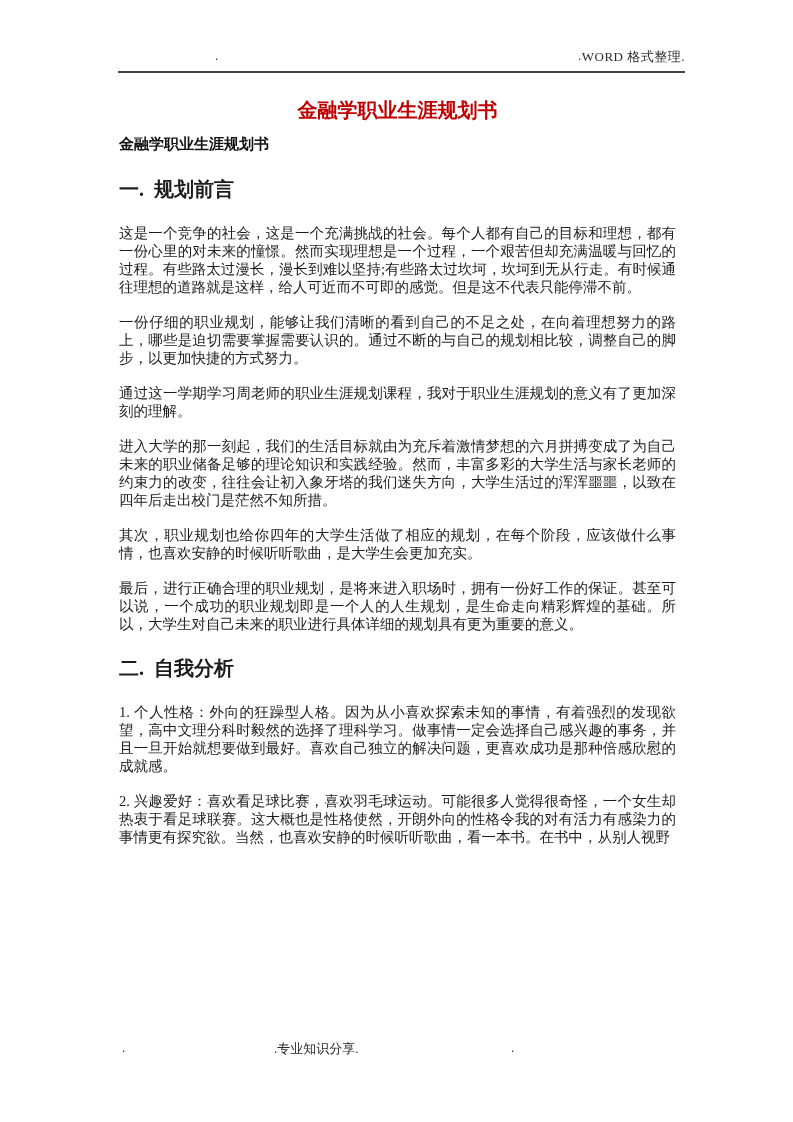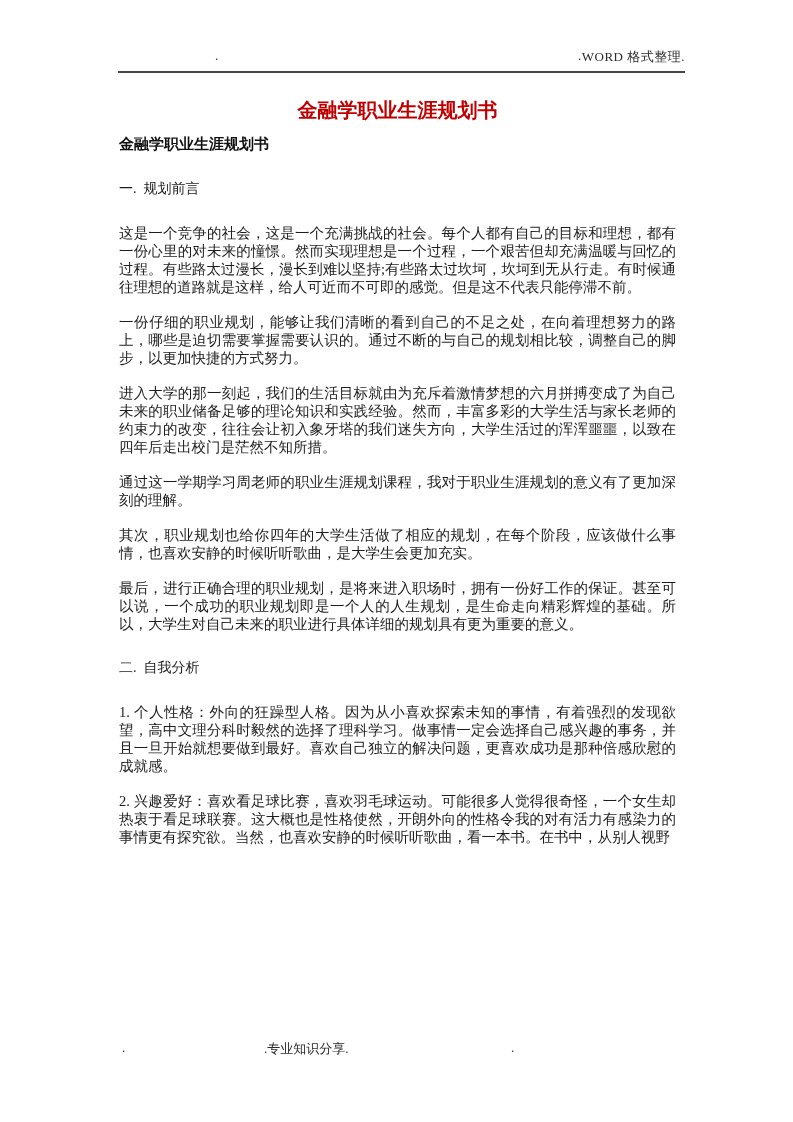--- a/index.html
+++ b/index.html
@@ -48,67 +48,67 @@
   }
   .doc-subtitle {
     margin: 0;
     font-size: 15px;
     font-weight: bold;
     line-height: 20px;
     color: #111111;
   }
   .section-heading {
     margin: 24px 0;
-    font-size: 14px;
+    font-size: 20px;
     line-height: 22px;
     white-space: pre-wrap;
-    font-weight: normal;
+    font-weight: bold;
   }
   p.body-para {
     margin: 0 0 17px 0;
     font-size: 14.5px;
     line-height: 18px;
     text-align: justify;
     text-justify: inter-ideograph;
   }
 
   
   .footer {
     position: absolute;
     top: 1040px;
     left: 119px;
     width: 557px;
     height: 20px;
     font-size: 13px;
     color: #2b2b2b;
   }
   .footer .f-left-dot  { position: absolute; left: 3px; }
-  .footer .f-text      { position: absolute; left: 145px; }
+  .footer .f-text      { position: absolute; left: 155px; }
   .footer .f-right-dot { position: absolute; left: 392px; }
 </style>
 </head>
 <body>
 
 <div class="page">
 
   <div class="header">
     <span class="h-left-dot">.</span>
     <span class="h-title">WORD 格式整理.</span>
     <span class="h-right-dot">.</span>
   </div>
 
   <div class="content">
     <h1 class="doc-title" style="color: rgb(192, 0, 0);">金融学职业生涯规划书</h1>
     <h2 class="doc-subtitle">金融学职业生涯规划书</h2>
 
     <h3 class="section-heading">一.  规划前言</h3>
     <p class="body-para">这是一个竞争的社会，这是一个充满挑战的社会。每个人都有自己的目标和理想，都有一份心里的对未来的憧憬。然而实现理想是一个过程，一个艰苦但却充满温暖与回忆的过程。有些路太过漫长，漫长到难以坚持;有些路太过坎坷，坎坷到无从行走。有时候通往理想的道路就是这样，给人可近而不可即的感觉。但是这不代表只能停滞不前。</p>
     <p class="body-para">一份仔细的职业规划，能够让我们清晰的看到自己的不足之处，在向着理想努力的路上，哪些是迫切需要掌握需要认识的。通过不断的与自己的规划相比较，调整自己的脚步，以更加快捷的方式努力。</p>
+    <p class="body-para">通过这一学期学习周老师的职业生涯规划课程，我对于职业生涯规划的意义有了更加深刻的理解。</p>
     <p class="body-para">进入大学的那一刻起，我们的生活目标就由为充斥着激情梦想的六月拼搏变成了为自己未来的职业储备足够的理论知识和实践经验。然而，丰富多彩的大学生活与家长老师的约束力的改变，往往会让初入象牙塔的我们迷失方向，大学生活过的浑浑噩噩，以致在四年后走出校门是茫然不知所措。</p>
-    <p class="body-para">通过这一学期学习周老师的职业生涯规划课程，我对于职业生涯规划的意义有了更加深刻的理解。</p>
     <p class="body-para">其次，职业规划也给你四年的大学生活做了相应的规划，在每个阶段，应该做什么事情，也喜欢安静的时候听听歌曲，是大学生会更加充实。</p>
     <p class="body-para">最后，进行正确合理的职业规划，是将来进入职场时，拥有一份好工作的保证。甚至可以说，一个成功的职业规划即是一个人的人生规划，是生命走向精彩辉煌的基础。所以，大学生对自己未来的职业进行具体详细的规划具有更为重要的意义。</p>
 
     <h3 class="section-heading">二.  自我分析</h3>
     <p class="body-para">1. 个人性格：外向的狂躁型人格。因为从小喜欢探索未知的事情，有着强烈的发现欲望，高中文理分科时毅然的选择了理科学习。做事情一定会选择自己感兴趣的事务，并且一旦开始就想要做到最好。喜欢自己独立的解决问题，更喜欢成功是那种倍感欣慰的成就感。</p>
     <p class="body-para">2. 兴趣爱好：喜欢看足球比赛，喜欢羽毛球运动。可能很多人觉得很奇怪，一个女生却热衷于看足球联赛。这大概也是性格使然，开朗外向的性格令我的对有活力有感染力的事情更有探究欲。当然，也喜欢安静的时候听听歌曲，看一本书。在书中，从别人视野</p>
   </div>
 
   <div class="footer">
     <span class="f-left-dot">.</span>

